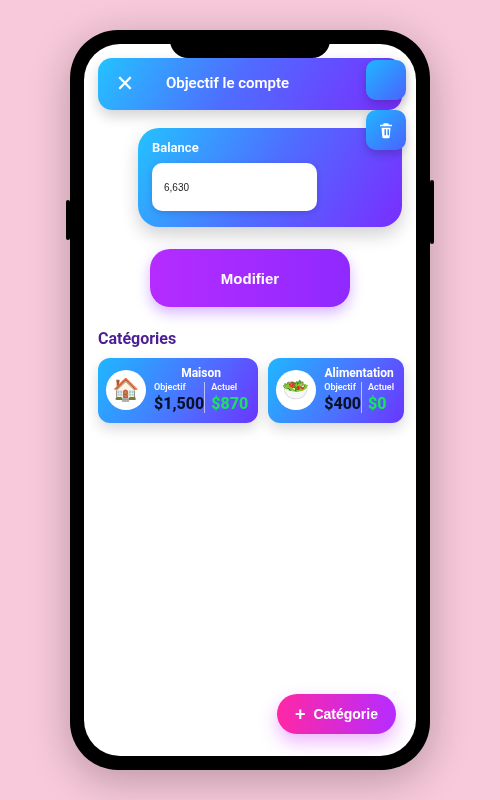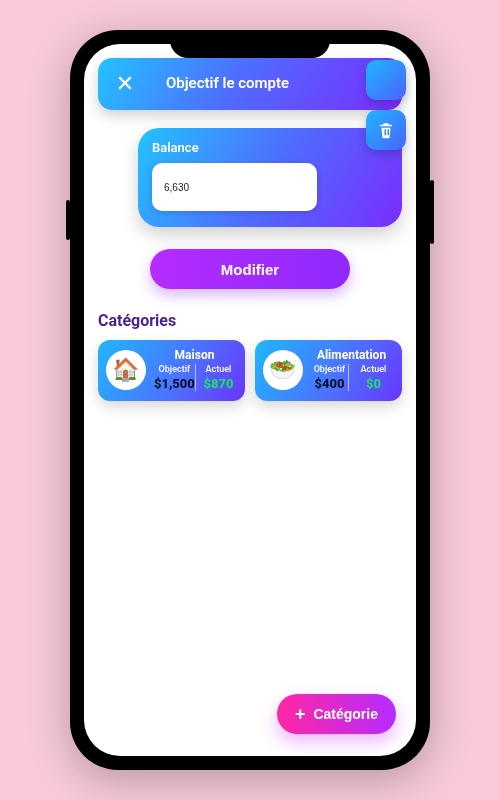--- a/index.html
+++ b/index.html
@@ -105,21 +105,21 @@
     box-shadow: 0 2px 6px rgba(0,0,0,.15);
   }
 
   .card2{ margin-top: 18px; width:100%; }
   .reco-row{ display:flex; justify-content:space-between; align-items:flex-end; margin-top:14px; }
   .reco-label{ font-size:11px; font-weight:600; max-width:150px; line-height:1.3; }
   .reco-amount{ color:#17e35b; font-size:16px; font-weight:700; }
 
   .modify-btn{
     margin: 22px auto 0; display:block;
-    width: 200px; height: 40px;
+    width: 200px; height: 58px;
     border:none; border-radius: 20px;
     color:#fff; font-size:15px; font-weight:600;
     background: linear-gradient(90deg,#b52cff,#8f29ff);
     box-shadow: 0 6px 14px rgba(140,45,255,.35);
     cursor:pointer;
   }
 
   .section-title{
     margin-top: 22px;
     font-size: 16px; font-weight:700; color:#4c1d95;
@@ -137,24 +137,24 @@
     display:flex; gap:8px; align-items:center;
   }
   .cat .icon{
     width:40px; height:40px; border-radius:50%;
     background:#fff; display:flex; align-items:center; justify-content:center;
     font-size:22px; flex-shrink:0;
   }
   .cat .body{ flex:1; display:flex; flex-direction:column; }
   .cat-title{ font-size:12px; font-weight:700; text-align:center; margin-bottom:2px;}
   .cat-cols{ display:flex; gap:6px; font-size:9px; }
-  .cat-cols .col{ flex:1; text-align:center;}
+  .cat-cols .col{ flex:1; }
   .cat-cols .lbl{ opacity:.95; font-weight:600; }
   .col.left{ border-right:1px solid rgba(255,255,255,.6);}
-  .cat-cols .val{ font-size:13px; font-weight:800; display:block; margin-top:2px;}
+  .cat-cols .val{ font-size:16px; font-weight:800; display:block; margin-top:2px;}
   .val.obj{ color:#06122a; }
   .val.act{ color:#17e35b; }
 
   .add-cat{
     position:absolute; right:20px; bottom:22px;
     height:40px; padding:0 18px;
     border:none; border-radius:20px;
     color:#fff; font-weight:600; font-size:14px;
     background: linear-gradient(90deg,#ff27a5,#b62cff);
     box-shadow: 0 8px 18px rgba(200,45,255,.35);

